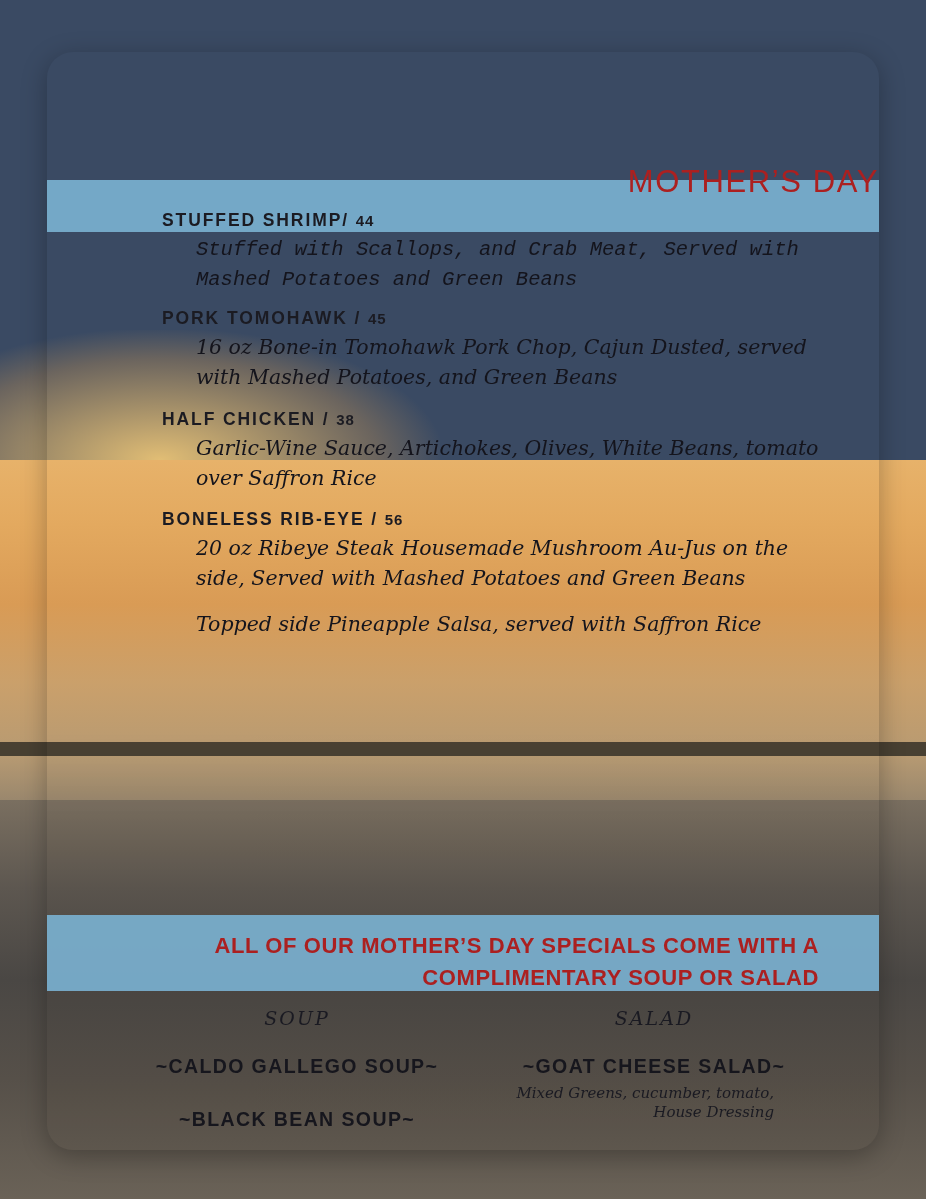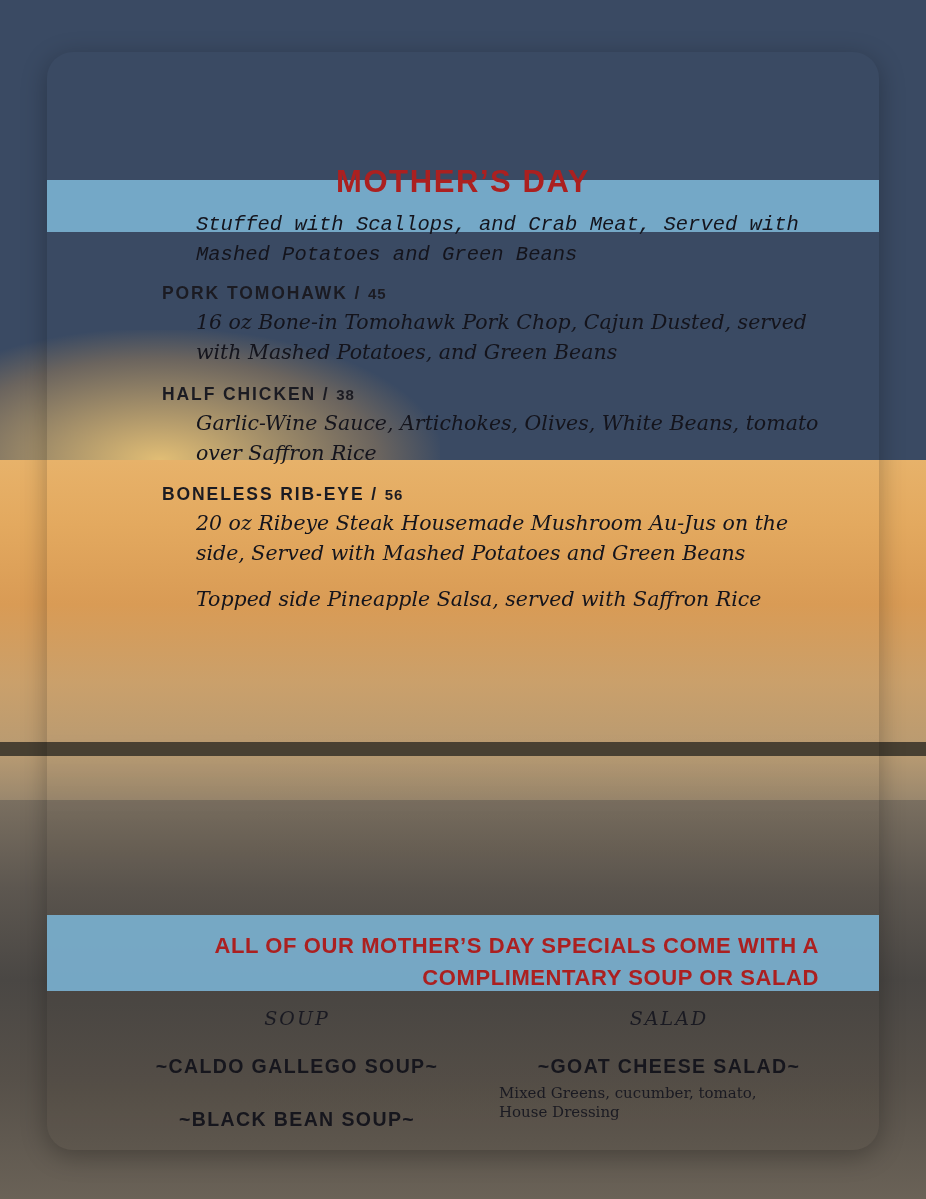--- a/index.html
+++ b/index.html
@@ -135,23 +135,23 @@
     background: #79b0cf;
     opacity: .92;
   }
   .band-top { top: 128px; height: 52px; }
   .band-bottom { top: 863px; height: 76px; }
 
   .title {
     position: absolute;
     left: 0; right: 0;
     top: 112px;
-    text-align: center;
+    text-align: right;
     font-size: 31px;
-    font-weight: bold;
+    font-weight: normal;
     letter-spacing: 1.6px;
     color: #ab2020;
     z-index: 4;
   }
 
   .menu-list {
     position: absolute;
     left: 115px;
     right: 50px;
     top: 158px;
@@ -201,44 +201,45 @@
     left: 0; right: 0;
     top: 955px;
     height: 160px;
     z-index: 4;
   }
   .col {
     position: absolute;
     top: 0;
   }
   .col-soup { left: 60px; width: 380px; }
-  .col-salad { left: 432px; width: 380px; }
+  .col-salad { left: 417px; width: 380px; }
   .col-label {
     font-family: "DejaVu Serif", serif;
     font-style: italic;
     font-size: 19px;
     letter-spacing: 2px;
     color: #1a1a22;
     text-align: center;
     margin-bottom: 26px;
   }
   .col-item {
     text-align: center;
     font-size: 19.5px;
     font-weight: bold;
     letter-spacing: 1.4px;
     color: #16161d;
     margin-bottom: 30px;
   }
   .col-sub {
     font-family: "DejaVu Serif", serif;
+    font-style: italic;
     font-size: 15px;
     line-height: 1.25;
     color: #1a1a22;
-    text-align: left;
+    text-align: right;
     margin: -24px 0 0 12px;
     max-width: 290px;
     padding-left: 8px;
   }
 </style>
 </head>
 <body>
 
 <div class="page">
 
@@ -258,20 +259,24 @@
     <div class="card-photo-overlay"></div>
 
     <div class="band band-top"></div>
     <div class="band band-bottom"></div>
 
     <div class="title">MOTHER’S DAY</div>
 
     <div class="menu-list">
 
       <div class="item">
+        <div class="item-head">
+          <span>STUFFED SHRIMP/</span>
+          <span class="price">44</span>
+        </div>
         <div class="item-desc">Stuffed with Scallops, and Crab Meat, Served with Mashed Potatoes and Green Beans</div>
       </div>
 
       <div class="item">
         <div class="item-head">
           <span>PORK TOMOHAWK /</span>
           <span class="price">45</span>
         </div>
         <div class="item-desc">16 oz Bone-in Tomohawk Pork Chop, Cajun Dusted, served with Mashed Potatoes, and Green Beans</div>
       </div>

